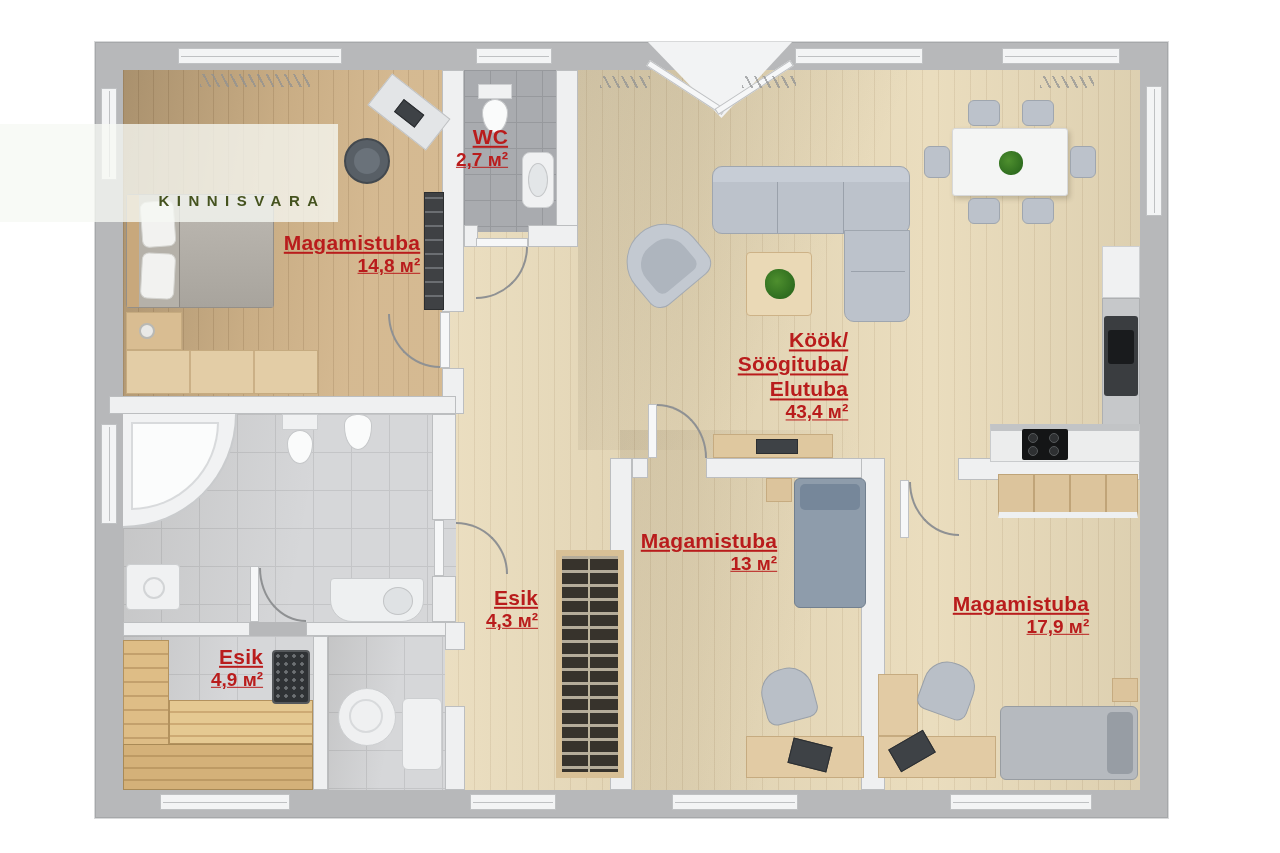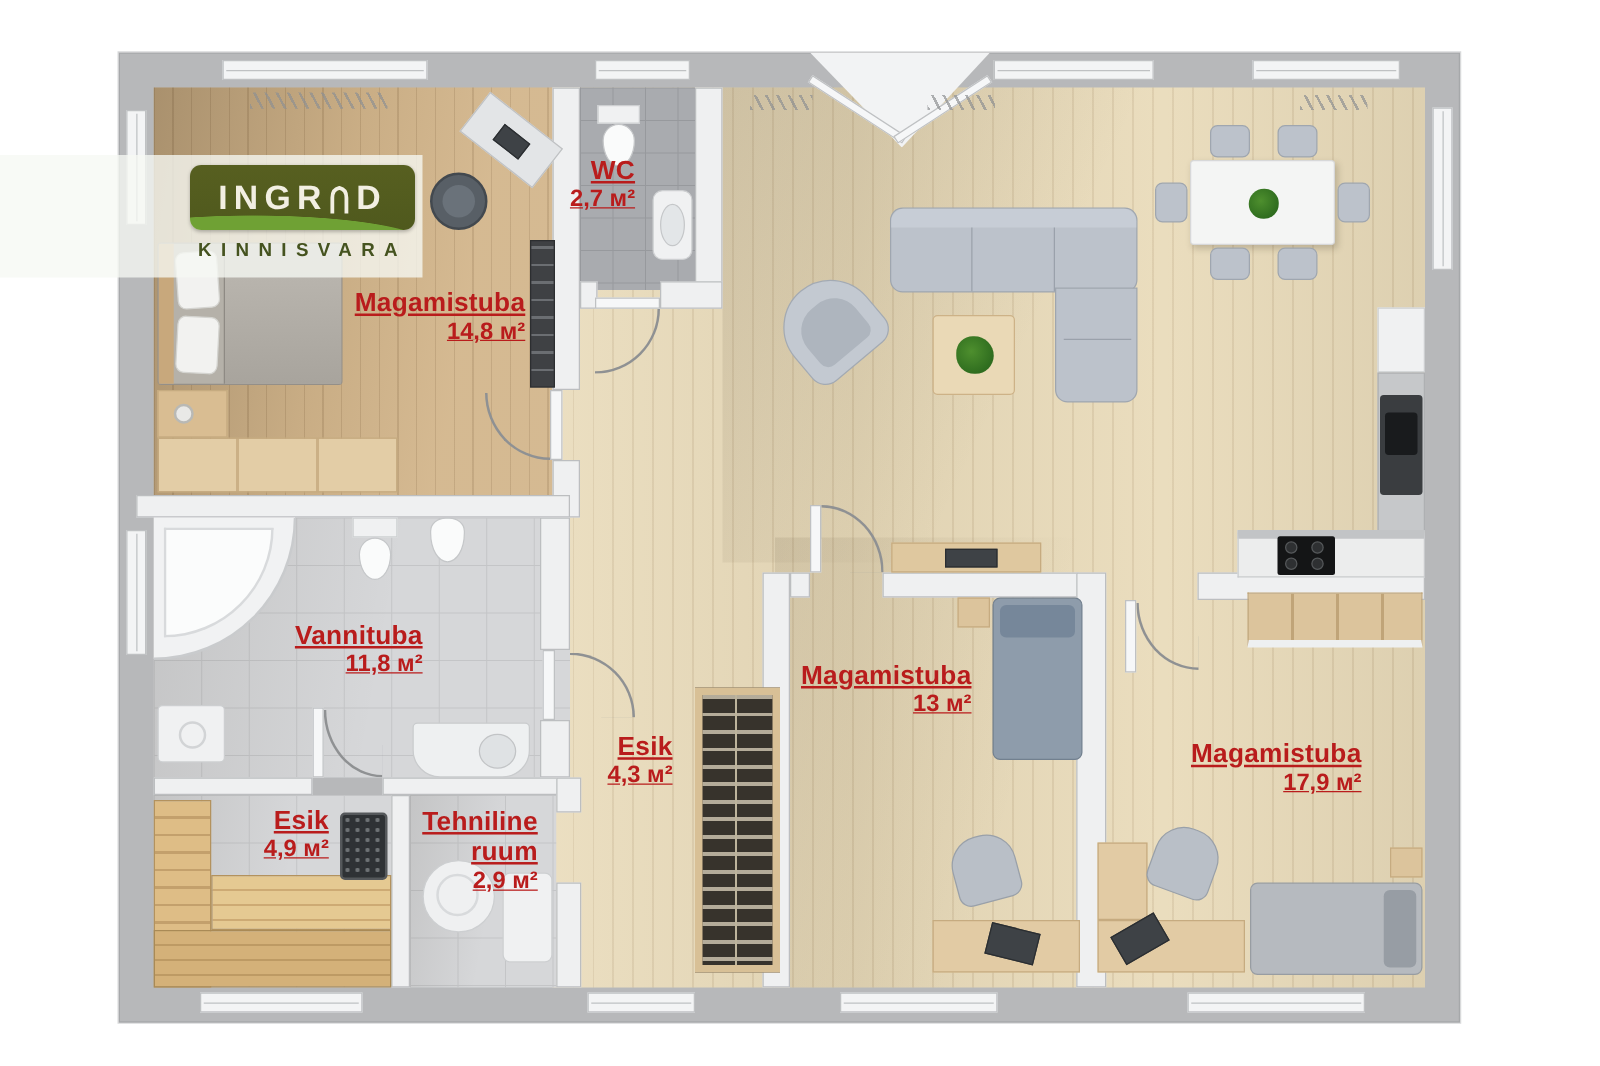--- a/index.html
+++ b/index.html
@@ -265,51 +265,39 @@
   <div class="abs" style="left:922px;top:662px;width:52px;height:54px;transform:rotate(20deg);background:#b9bfc7;border:1px solid #99a0a9;border-radius:24px 24px 10px 10px;"></div>
 
   <div class="abs lbl" style="left:352px;top:254px;">
     <div class="nm">Magamistuba</div>
     <div class="ar">14,8 м²</div>
   </div>
   <div class="abs lbl" style="left:482px;top:148px;">
     <div class="nm">WC</div>
     <div class="ar">2,7 м²</div>
   </div>
-  <div class="abs lbl" style="left:287px;top:520px;">
-    <div class="nm">Vannituba</div>
-    <div class="ar">11,8 м²</div>
+  <div class="abs lbl" style="left:793px;top:376px;">
+    <div class="nm">Köök/</div>
+    <div class="nm">Söögituba/</div>
+    <div class="nm">Elutuba</div>
+    <div class="ar">43,4 м²</div>
   </div>
   <div class="abs lbl" style="left:237px;top:668px;">
     <div class="nm">Esik</div>
     <div class="ar">4,9 м²</div>
   </div>
-  <div class="abs lbl" style="left:384px;top:681px;">
-    <div class="nm">Tehniline</div>
-    <div class="nm">ruum</div>
-    <div class="ar">2,9 м²</div>
-  </div>
   <div class="abs lbl" style="left:512px;top:609px;">
     <div class="nm">Esik</div>
     <div class="ar">4,3 м²</div>
   </div>
   <div class="abs lbl" style="left:709px;top:552px;">
     <div class="nm">Magamistuba</div>
     <div class="ar">13 м²</div>
   </div>
   <div class="abs lbl" style="left:1021px;top:615px;">
     <div class="nm">Magamistuba</div>
     <div class="ar">17,9 м²</div>
   </div>
 
   <div class="abs logo-band" style="left:0;top:124px;width:338px;height:98px;"></div>
-  <div class="abs logo-box" style="left:152px;top:132px;width:180px;height:52px;">
-    <div class="logo-word">
-      <span>INGR</span>
-      <svg width="17" height="24" viewBox="0 0 19 26" style="margin:0 5px 2px 1px;">
-        <path d="M3.2 25 L3.2 11 Q3.2 3.5 9.5 2.2 Q15.8 3.5 15.8 11 L15.8 25" fill="none" stroke="#f2efe2" stroke-width="3.4"></path>
-      </svg>
-      <span>D</span>
-    </div>
-  </div>
   <div class="abs logo-sub" style="left:150px;top:192px;width:184px;">KINNISVARA</div>
 
 </div>
 
 </body></html>

